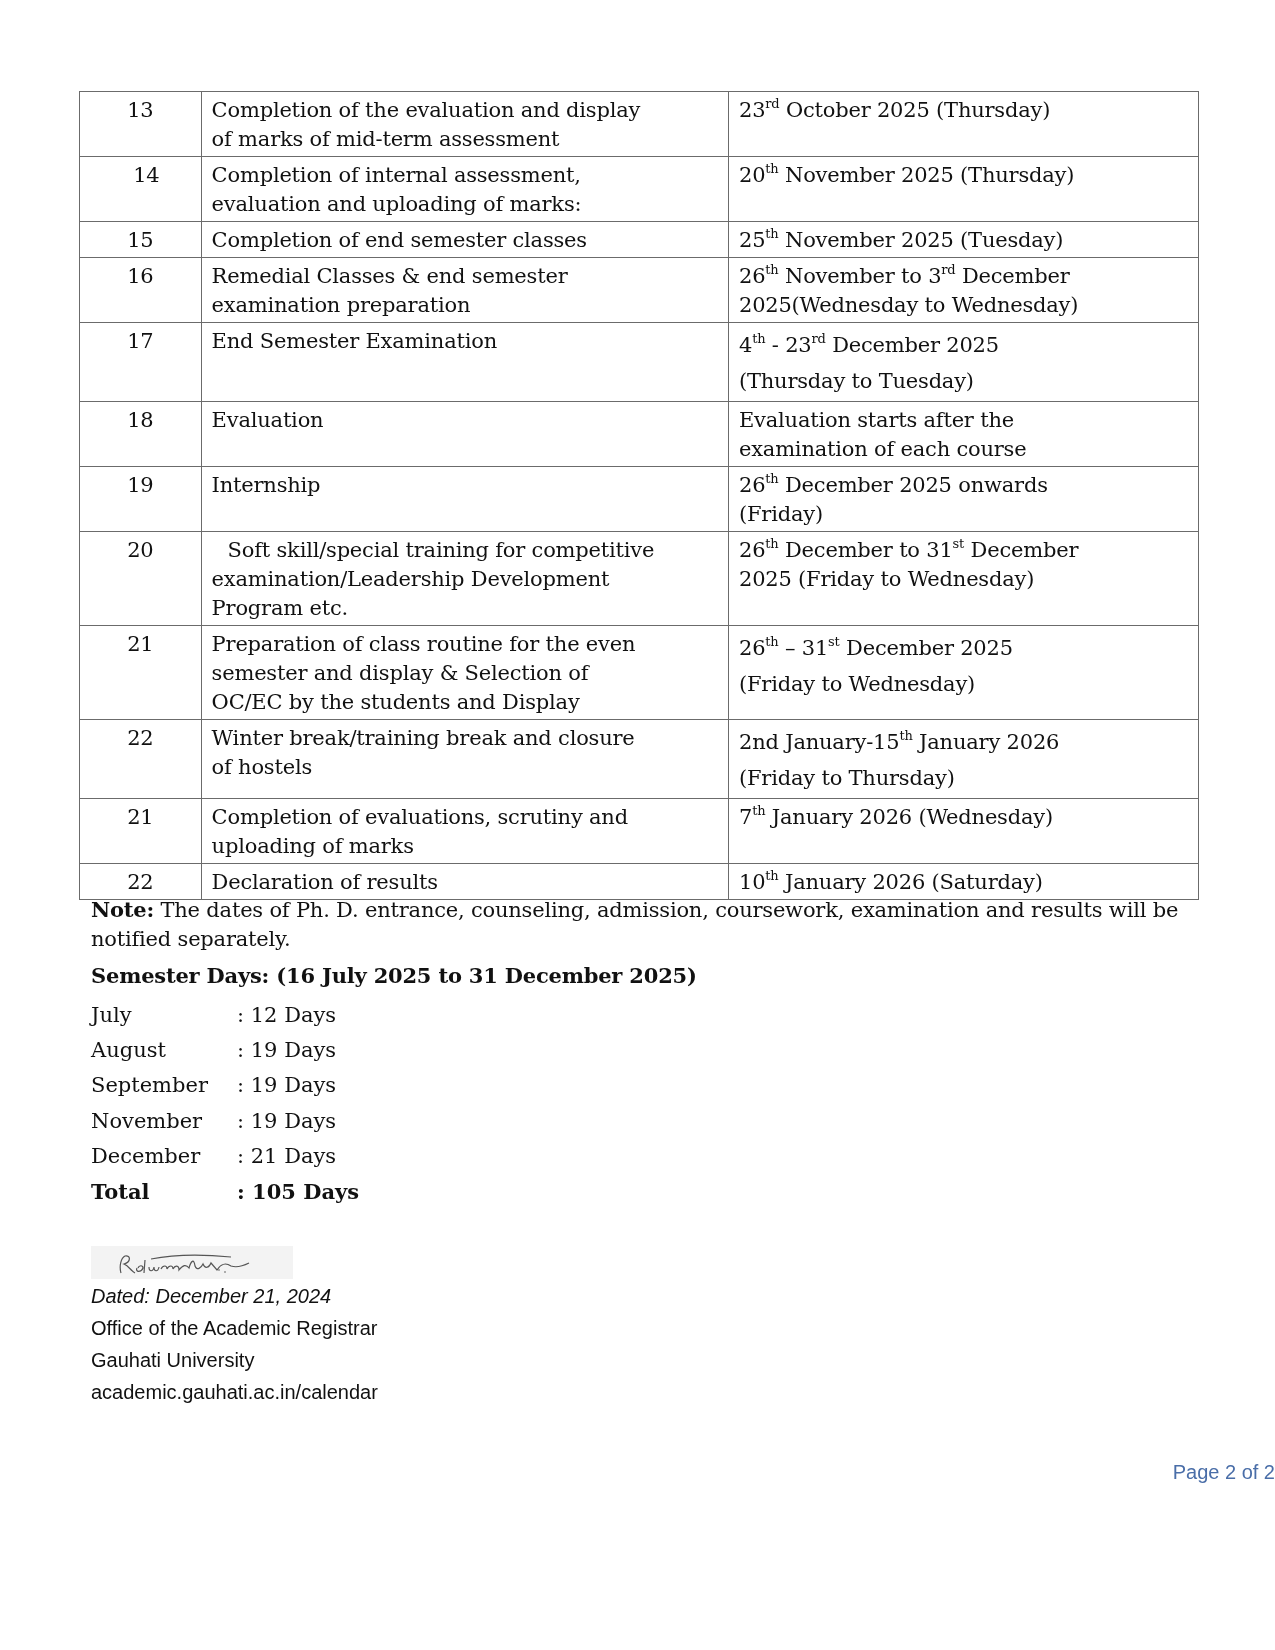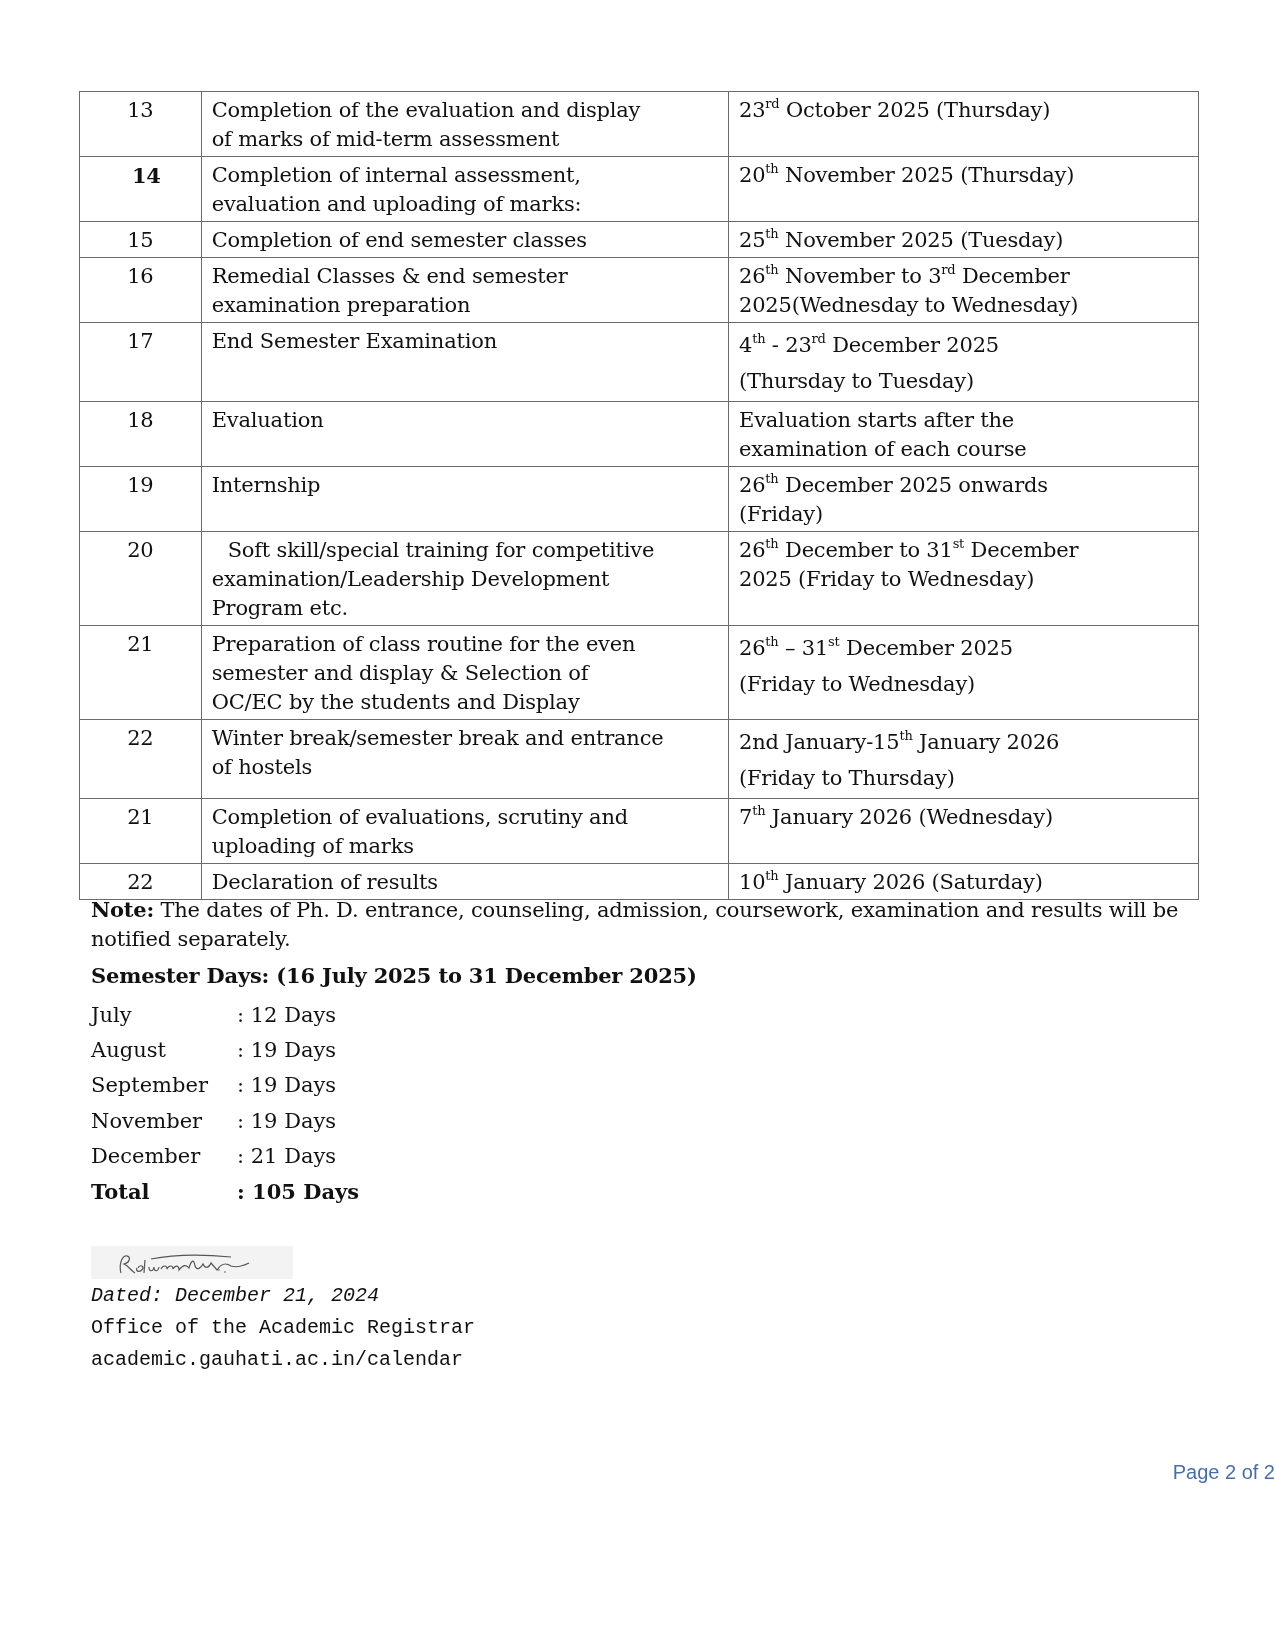--- a/index.html
+++ b/index.html
@@ -37,21 +37,21 @@
       border: 1.5px solid #6b6b6b;
       vertical-align: top;
       padding: 4px 10px 2px 10px;
     }
     td.sl {
       width: 90px;
       text-align: center;
       padding-left: 8px;
       padding-right: 8px;
     }
-    td.sl.indent { padding-left: 22px; font-weight: bold; }
+    td.sl.indent { padding-left: 22px; }
     td.event { width: 512px; }
     td.date { width: 455px; }
     td.date .line { display: block; }
     td.date.loose .line { line-height: 36px; }
     sup {
       font-size: 13px;
       line-height: 0;
       vertical-align: super;
       position: relative;
       top: -1px;
@@ -95,21 +95,21 @@
       left: 91px;
       top: 1246px;
       width: 202px;
       height: 33px;
       background: #f3f3f3;
     }
     .footer-block {
       position: absolute;
       left: 91px;
       top: 1280px;
-      font-family: Liberation Mono, monospace;
+      font-family: Liberation Sans, sans-serif;
       font-size: 20px;
       color: #111;
     }
     .footer-line { height: 32px; line-height: 32px; }
     .footer-line.italic { font-style: italic; }
     .footer-line.bold-italic { font-style: italic; font-weight: bold; }
     .page-number {
       position: absolute;
       left: 0;
       width: 1275px;
@@ -217,21 +217,21 @@
             <span style="display: block;">OC/EC by the students and Display</span>
           </td>
           <td class="date loose">
             <span class="line"><span>26</span><sup>th</sup><span> – 31</span><sup>st</sup><span> December 2025</span></span>
             <span class="line"><span>(Friday to Wednesday)</span></span>
           </td>
         </tr>
         <tr>
           <td class="sl">22</td>
           <td class="event">
-            <span style="display: block;">Winter break/semester break and entrance</span>
+            <span style="display: block;">Winter break/training break and closure</span>
             <span style="display: block;">of hostels</span>
           </td>
           <td class="date loose">
             <span class="line"><span>2nd January-15</span><sup>th</sup><span> January 2026</span></span>
             <span class="line"><span>(Friday to Thursday)</span></span>
           </td>
         </tr>
         <tr>
           <td class="sl">21</td>
           <td class="event">
@@ -291,17 +291,18 @@
     <svg width="202" height="33" viewBox="0 0 202 33">
       <path d="M30 27 C 28 20, 30 12, 34 10 C 40 9, 40 16, 33 18 C 38 20, 40 25, 44 27 M46 22 C 44 26, 50 27, 52 22 C 52 19, 48 19, 47 22 M54 14 L 53 27 M58 21 C 58 26, 62 26, 63 21 C 63 26, 67 26, 68 21 M60 13 C 80 9, 110 8, 140 11 M70 23 C 72 19, 76 19, 76 23 C 78 19, 82 19, 82 23 C 84 19, 88 19, 88 24 C 92 19, 95 18, 98 22 C 100 15, 103 12, 104 20 C 106 25, 110 22, 112 18 C 114 23, 118 22, 120 17 L 126 24 C 130 18, 134 16, 140 20 C 146 22, 152 20, 158 17" fill="none" stroke="#555" stroke-width="1.2"></path>
       <circle cx="128" cy="24" r="0.8" fill="#555"></circle>
       <circle cx="134" cy="26" r="0.8" fill="#555"></circle>
     </svg>
   </div>
 
   <div class="footer-block">
     <div class="footer-line italic">Dated: December 21, 2024</div>
     <div class="footer-line">Office of the Academic Registrar</div>
+    <div class="footer-line">Gauhati University</div>
     <div class="footer-line">academic.gauhati.ac.in/calendar</div>
   </div>
 
   <div class="page-number">Page 2 of 2</div>
 </div>
 
 </body></html>

